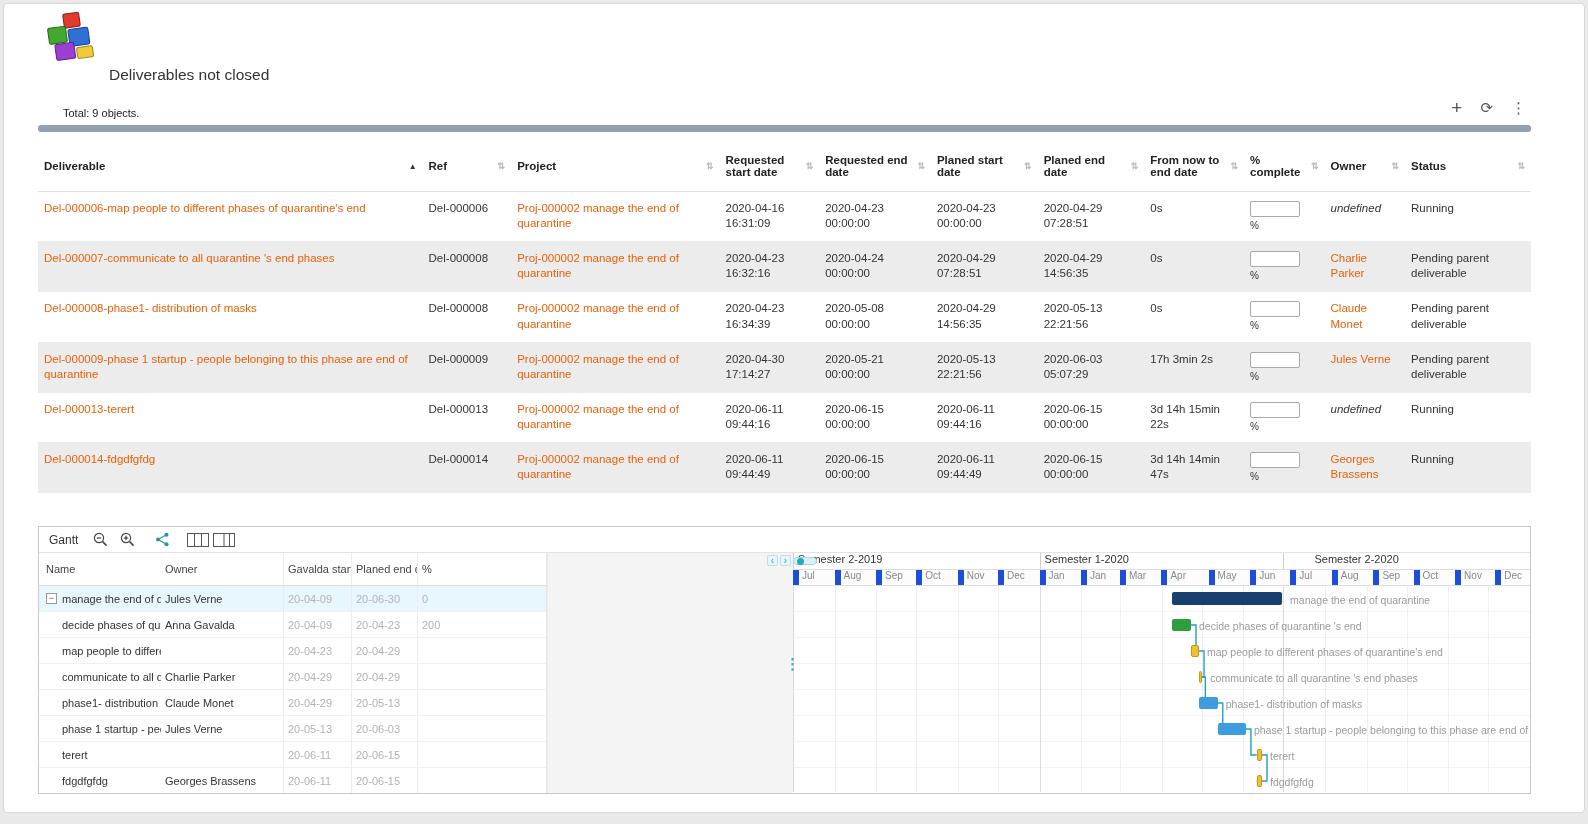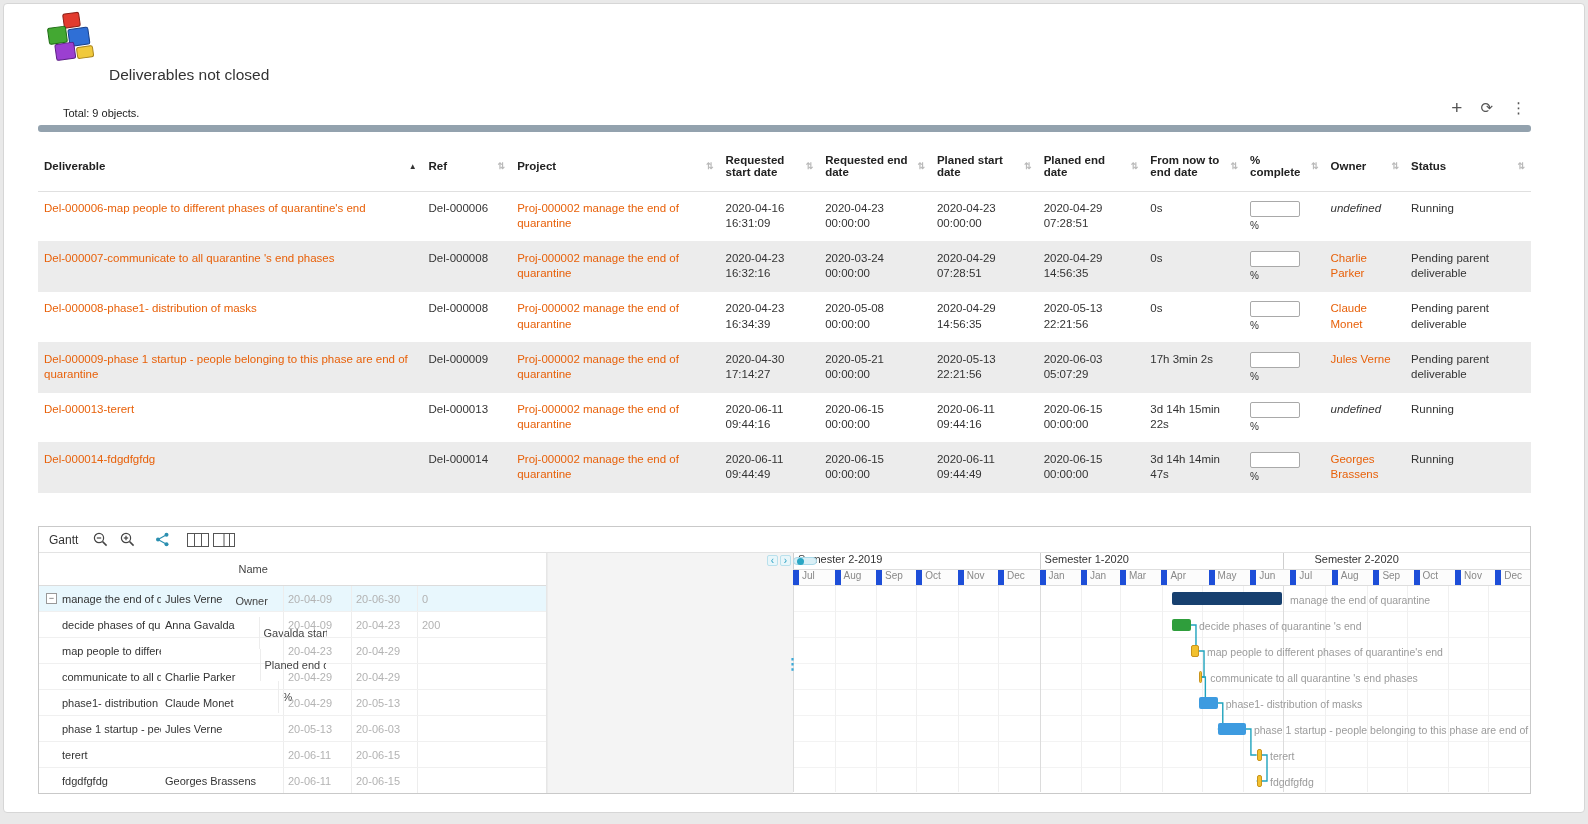--- a/index.html
+++ b/index.html
@@ -45,21 +45,21 @@
 
   
   .gantt { position:absolute; left:34px; top:522px; width:1493px; height:268px; border:1px solid #c9c9c9; background:#fff; }
   .gantt-toolbar { height:26px; display:flex; align-items:center; gap:9px; padding:0 10px; border-bottom:1px solid #e3e3e3; font-size:12px; color:#333; }
   .tb-label { margin-right:4px; }
   .tb-icon { width:18px; height:18px; display:flex; align-items:center; justify-content:center; cursor:pointer; }
   .tb-group { display:flex; gap:2px; margin-left:6px; }
 
   .gantt-body { display:flex; height:240px; position:relative; }
   .gantt-grid { width:508px; height:100%; border-right:1px solid #e6e6e6; overflow:hidden; background:#fff; }
-  .gg-header { display:flex; height:33px; border-bottom:1px solid #dcdcdc; align-items:center; font-size:11px; color:#444;flex-direction:column; }
+  .gg-header { display:flex; height:33px; border-bottom:1px solid #dcdcdc; align-items:center; font-size:11px; color:#444; }
   .ggc { overflow:hidden; white-space:nowrap; flex:none; height:100%; display:flex; align-items:center; }
   .ggc0 { width:122px; padding-left:7px; }
   .ggc1 { width:122px; padding-left:4px; }
   .ggc2 { width:68px; padding-left:4px; border-left:1px solid #ededed; }
   .ggc3 { width:66px; padding-left:4px; border-left:1px solid #ededed; }
   .ggc4 { width:30px; padding-left:4px; border-left:1px solid #ededed; }
   .ggr { display:flex; height:26px; border-bottom:1px solid #f0f0f0; font-size:11px; color:#333; cursor:pointer; }
   .ggr.sel { background:#e8f7fd; }
   .ggr .date { color:#b3b3b3; }
   .cname .nm { padding-left:16px; }
@@ -215,21 +215,21 @@
           <td class="c-pct"><input style=""><div class="pct-suffix">%</div></td>
           <td class="c-owner"><span class="undef">undefined</span></td>
           <td class="c-status">Running</td>
         </tr>
         <tr class="alt">
           <td class="c-del"><a class="lnk">Del-000007-communicate to all quarantine 's end phases</a></td>
           <td class="c-ref">Del-000008</td>
           <td class="c-proj"><a class="lnk">Proj-000002 manage the end of quarantine</a></td>
           <td class="c-date">2020-04-23
 16:32:16</td>
-          <td class="c-date">2020-03-24
+          <td class="c-date">2020-04-24
 00:00:00</td>
           <td class="c-date">2020-04-29
 07:28:51</td>
           <td class="c-date">2020-04-29
 14:56:35</td>
           <td class="c-now">0s</td>
           <td class="c-pct"><input style=""><div class="pct-suffix">%</div></td>
           <td class="c-owner"><a class="lnk">Charlie Parker</a></td>
           <td class="c-status">Pending parent deliverable</td>
         </tr>

